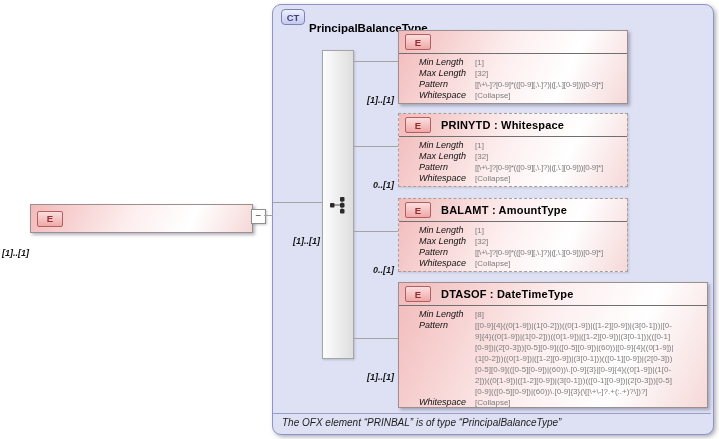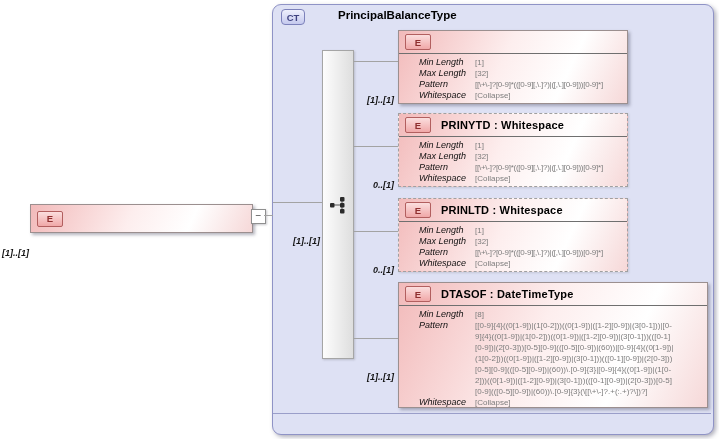--- a/index.html
+++ b/index.html
@@ -50,21 +50,21 @@
 
   .footnote{position:absolute;font-size:10px;font-style:italic;color:#1c1c1c;white-space:nowrap;}
 </style>
 </head>
 <body>
 
 <div class="page">
 
   <div class="ct" style="left:272px;top:4px;width:440px;height:429px;"></div>
   <div class="ctbadge" style="left:281px;top:9px;">CT</div>
-  <div class="cttitle" style="left:309px;top:9px;margin-left:29px;">PrincipalBalanceType</div>
+  <div class="cttitle" style="left:309px;top:22px;">PrincipalBalanceType</div>
 
   <div class="card" style="left:2px;top:204px;">[1]..[1]</div>
   <div class="ebox root" style="left:30px;top:204px;width:221px;height:27px;">
     <div class="ehead">
       <span class="eicon">E</span>
     </div>
   </div>
   <div class="minusbox" style="left:251px;top:209px;">
     <span class="minus">−</span>
   </div>
@@ -141,21 +141,21 @@
       <div class="frow">
           <span class="fname">Whitespace</span>
           <span class="fval">[Collapse]</span>
         </div>
     </div>
   </div>
 
   <div class="ebox dashed" style="left:398px;top:198px;width:228px;height:72px;">
     <div class="ehead sep">
       <span class="eicon">E</span>
-      <span class="etitle">PRINLTD : Whitespace</span>
+      <span class="etitle">BALAMT : AmountType</span>
     </div>
     <div class="facets">
       <div class="frow">
           <span class="fname">Min Length</span>
           <span class="fval">[1]</span>
         </div>
       <div class="frow">
           <span class="fname">Max Length</span>
           <span class="fval">[32]</span>
         </div>
@@ -185,14 +185,15 @@
           <span class="fval wrapnarrow">[[0-9]{4}((0[1-9])|(1[0-2]))((0[1-9])|([1-2][0-9])|(3[0-1]))|[0-9]{4}((0[1-9])|(1[0-2]))((0[1-9])|([1-2][0-9])|(3[0-1]))(([0-1][0-9])|(2[0-3]))[0-5][0-9](([0-5][0-9])|(60))|[0-9]{4}((0[1-9])|(1[0-2]))((0[1-9])|([1-2][0-9])|(3[0-1]))(([0-1][0-9])|(2[0-3]))[0-5][0-9](([0-5][0-9])|(60))\.[0-9]{3}|[0-9]{4}((0[1-9])|(1[0-2]))((0[1-9])|([1-2][0-9])|(3[0-1]))(([0-1][0-9])|(2[0-3]))[0-5][0-9](([0-5][0-9])|(60))\.[0-9]{3}(\[[\+\-]?.+(:.+)?\])?]</span>
         </div>
       <div class="frow">
           <span class="fname">Whitespace</span>
           <span class="fval">[Collapse]</span>
         </div>
     </div>
   </div>
 
   <div class="hline" style="left:273px;top:413px;width:438px;background:#9a9ec9;"></div>
+  <div class="footnote" style="left:282px;top:417px;">The OFX element “PRINBAL” is of type “PrincipalBalanceType”</div>
 
 </div>
 
 </body></html>

